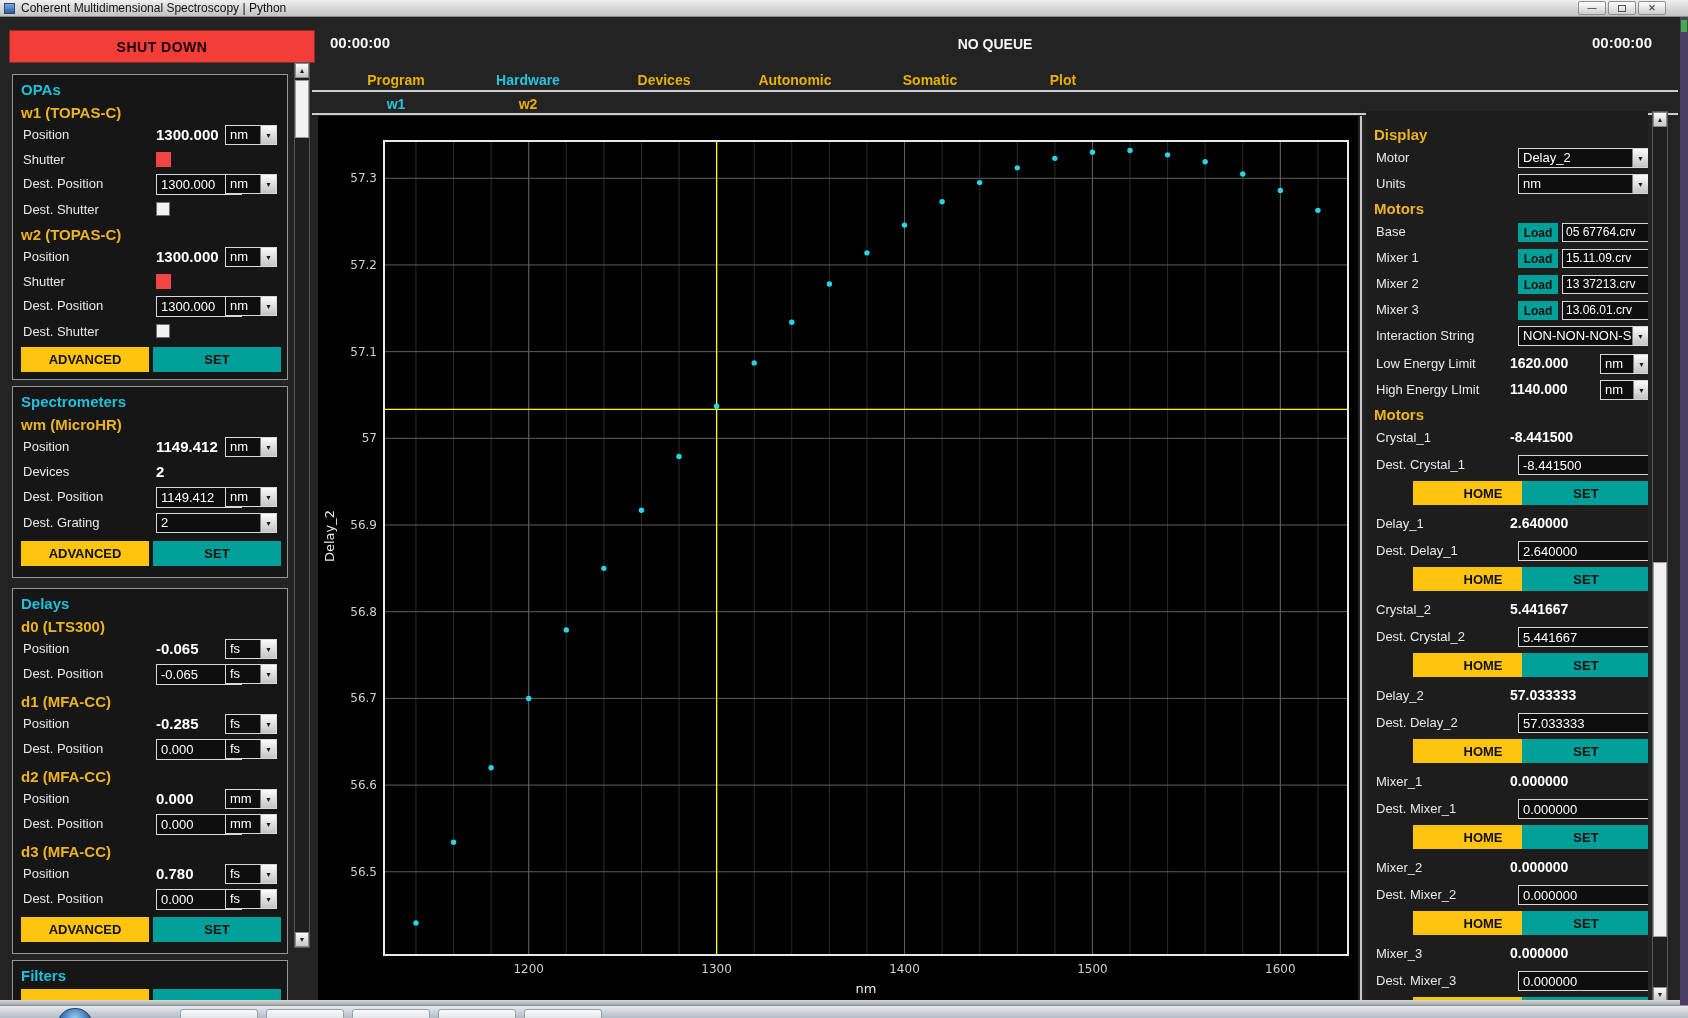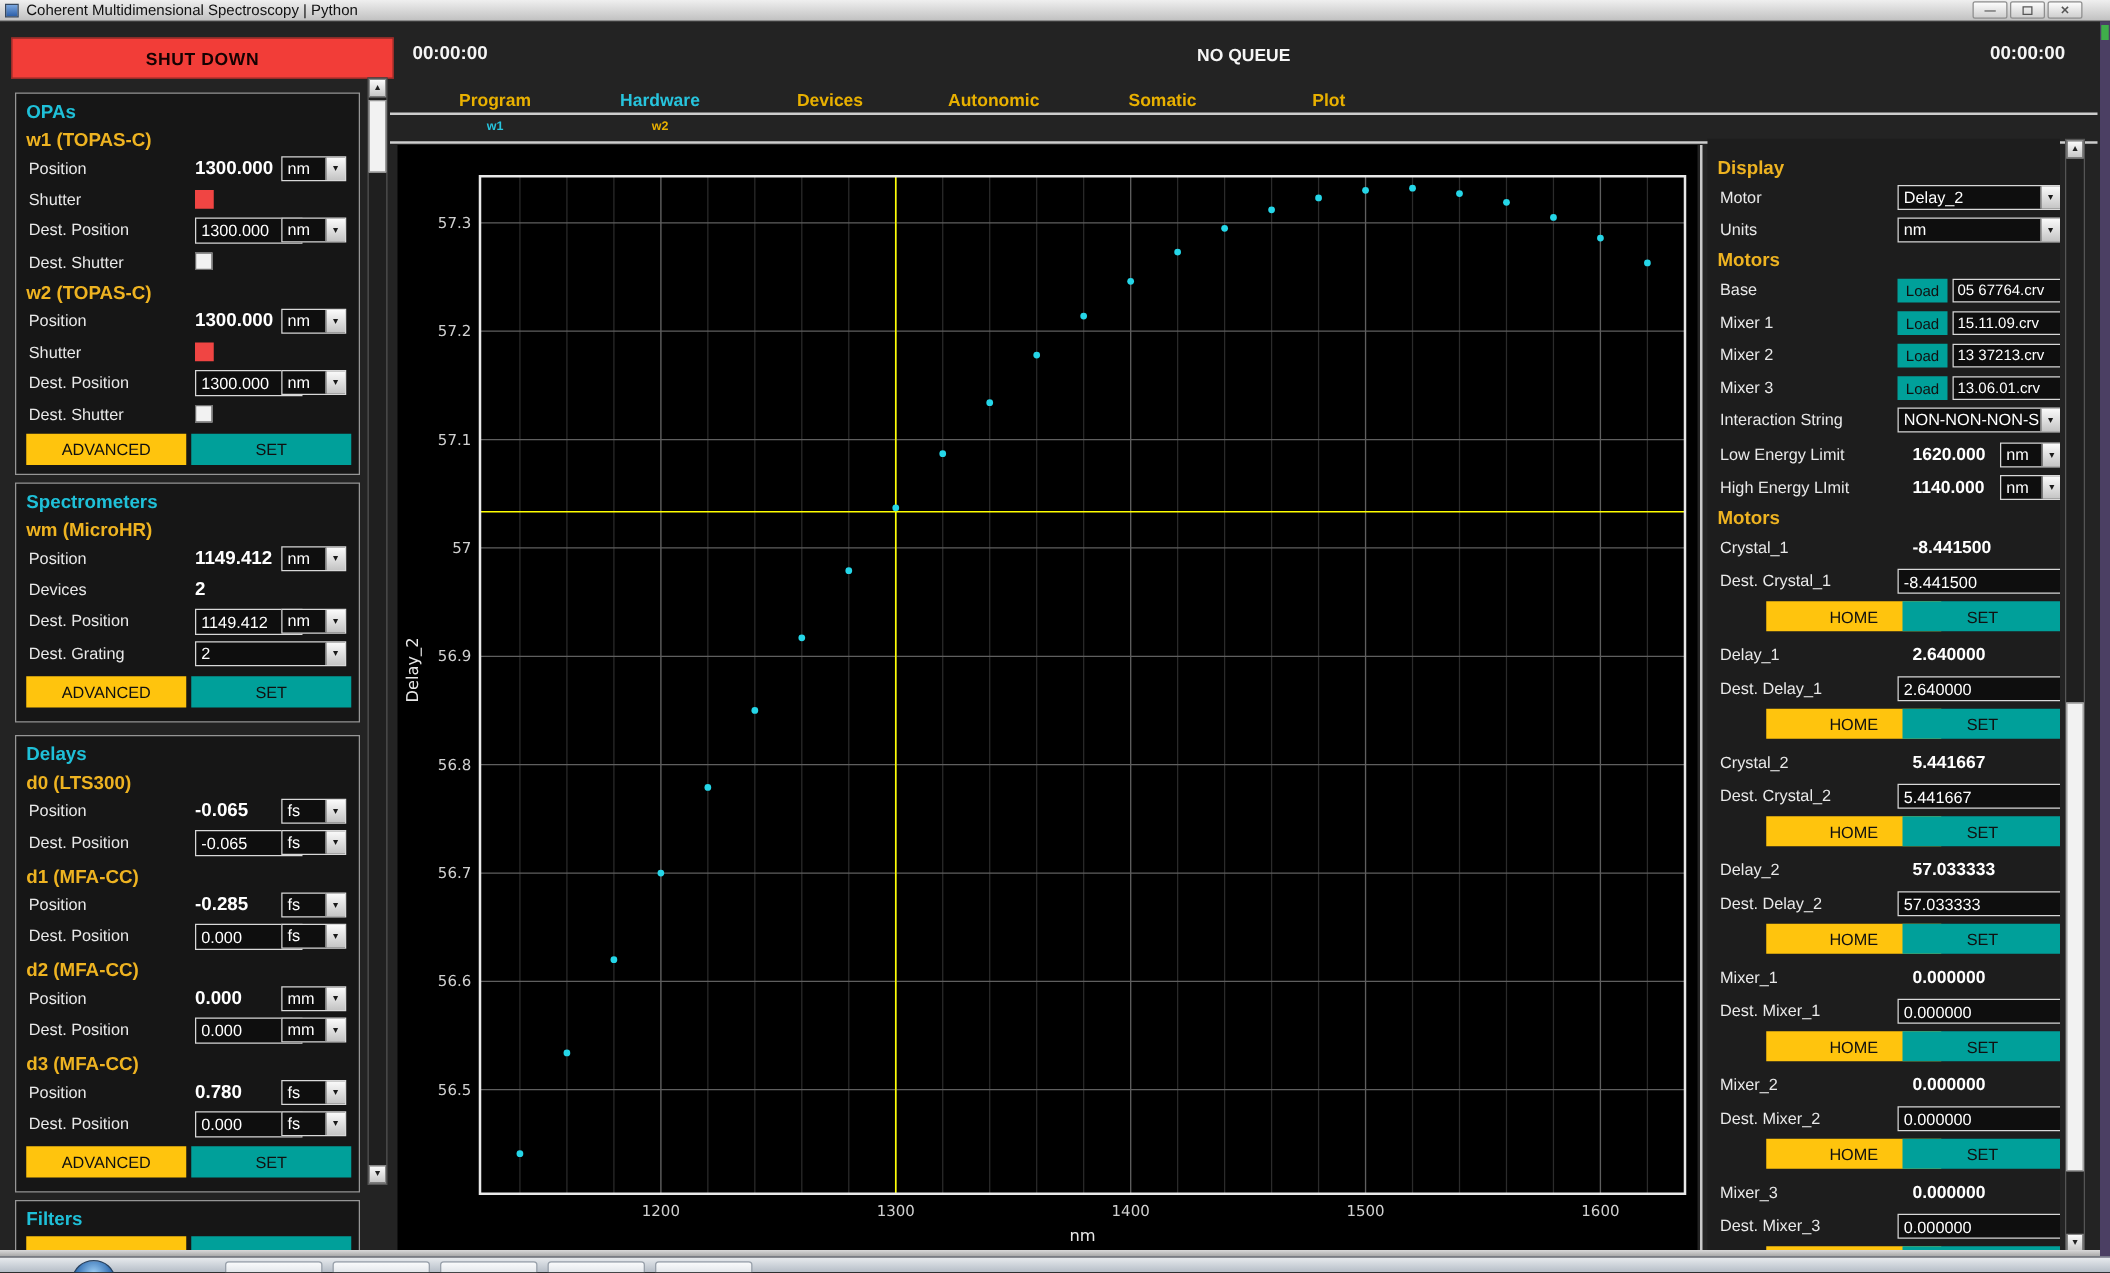--- a/index.html
+++ b/index.html
@@ -33,21 +33,21 @@
 
   
   .shutdown { position:absolute; left:9px; top:30px; width:306px; height:33px;
     background:#f23d38; border:1px solid #8c2b27; color:#160202; font-weight:bold;
     font-size:14px; display:flex; align-items:center; justify-content:center; letter-spacing:.5px; }
   .timer { position:absolute; top:34px; font-size:15px; font-weight:bold; color:#f5f5f5; }
   .queue { position:absolute; top:36px; font-size:14px; font-weight:bold; color:#f5f5f5; }
   .tab { position:absolute; top:72px; width:130px; text-align:center; font-size:14px;
     font-weight:bold; color:#e8b000; }
   .tab.active { color:#27c4dd; }
-  .subtab { position:absolute; top:96px; width:70px; text-align:center; font-size:10px;
+  .subtab { position:absolute; top:96px; width:70px; text-align:center; font-size:14px;
     font-weight:bold; color:#e8b000; }
   .subtab.active { color:#27c4dd; }
   .rule { position:absolute; left:312px; width:1366px; height:2px; background:#cdcdcd; }
 
   
   .box { position:absolute; left:12px; width:276px; background:#161616;
     border:1px solid #969696; padding:4px 8px 0 8px; overflow:hidden; }
   .sec-h { height:22px; font-size:15px; font-weight:bold; color:#1fc0d8; line-height:22px; }
   .dev-h { height:24px; font-size:15px; font-weight:bold; color:#eeb321; line-height:24px; }
   .row { position:relative; }
@@ -62,21 +62,21 @@
     border-left:1px solid #808080; color:#1a1a1a; font-size:7px; display:flex;
     align-items:center; justify-content:center; }
   .unit-combo { right:2px; width:52px; top:0; }
   .tinput { position:absolute; left:135px; top:0; width:86px; height:21px; background:#0e0e0e;
     border:1px solid #d8d8d8; color:#fff; font-size:13px; padding:0 4px;
     font-family:"Liberation Sans",sans-serif; }
   .shutter-ind { position:absolute; left:135px; top:2px; width:15px; height:15px; background:#f04543; }
   .chk { position:absolute; left:135px; top:2px; width:14px; height:14px; background:#f2f2f2;
     border:1px solid #6f6f6f; }
   .btnrow { height:27px; position:relative; margin-top:2px; }
-  .btn { position:absolute; top:0; height:25px; font-weight:normal; font-size:13px;
+  .btn { position:absolute; top:0; height:25px; font-weight:bold; font-size:13px;
     color:#101010; display:flex; align-items:center; justify-content:center; border:none; }
   .btn-amber { background:#ffc40d; }
   .btn-teal  { background:#00a09a; }
   .adv { left:0; width:128px; } .setb { left:132px; width:128px; }
 
   
   .vscroll { position:absolute; width:16px; background:#1f1f1f; border:1px solid #555; }
   .sarrow { position:absolute; left:0; width:14px; height:15px; background:linear-gradient(#fbfbfb,#c6c6c6);
     border:1px solid #888; color:#222; font-size:7px; display:flex; align-items:center; justify-content:center; }
   .sthumb { position:absolute; left:0; width:14px; background:#f2f2f2; border:1px solid #999; }
@@ -84,21 +84,21 @@
   
   .chart { position:absolute; left:318px; top:116px; width:1040px; height:884px; background:#000; }
   .vdivider { position:absolute; left:1360px; top:116px; width:2px; height:884px; background:#c9c9c9; }
 
   
   .rpanel { position:absolute; left:1366px; top:111px; width:282px; height:892px;
     background:#1d1d1d; overflow:hidden; padding:14px 0 0 8px; }
   .rhead { height:22px; font-size:15px; font-weight:bold; color:#eeb321; line-height:20px; }
   .rrow { position:relative; height:26px; }
   .rrow .lbl { position:absolute; left:2px; top:3px; font-size:13px; color:#e9e9e9; }
-  .rrow .bval { position:absolute; left:156px; top:2px; font-size:14px; font-weight:bold; color:#fff; }
+  .rrow .bval { position:absolute; left:136px; top:2px; font-size:14px; font-weight:bold; color:#fff; }
   .rcombo { left:144px; width:131px; top:1px; }
   .rinput { left:144px; width:131px; height:20px; top:1px; }
   .loadbtn { position:absolute; left:144px; top:2px; width:40px; height:19px; font-size:12px; }
   .filefield { position:absolute; left:188px; top:2px; width:88px; height:19px; background:#0e0e0e;
     border:1px solid #d8d8d8; color:#fff; font-size:12px; padding:1px 3px; white-space:nowrap; overflow:hidden; }
   .ucombo2 { left:226px; width:50px; top:1px; }
   .mname { height:27px; } .mdest { height:27px;text-decoration:underline; }
   .mbtns { position:relative; height:26px; margin-bottom:6px; }
   .homeb { left:4px; width:140px; height:24px;margin-left:35px; } .msetb { left:148px; width:128px; height:24px; }
 </style>

